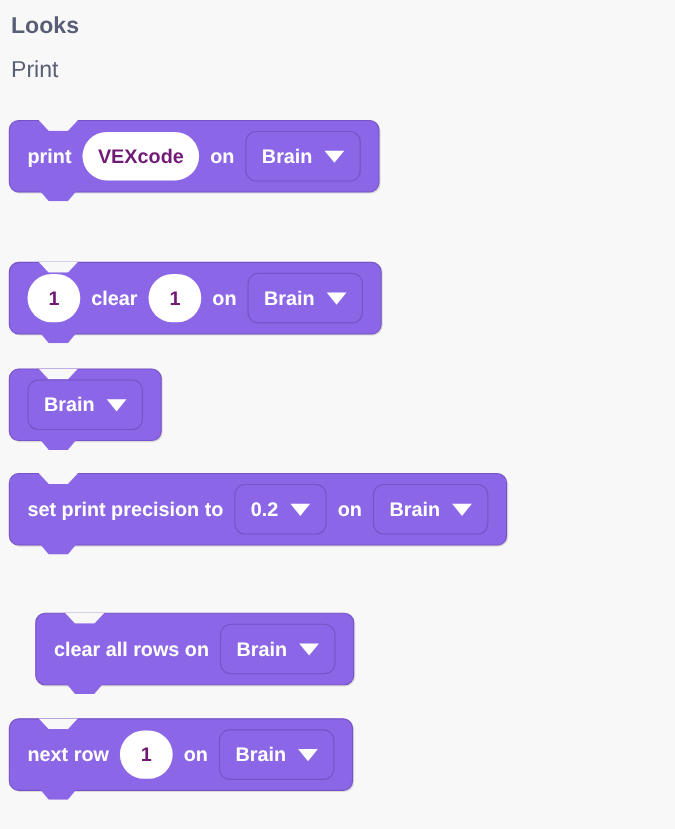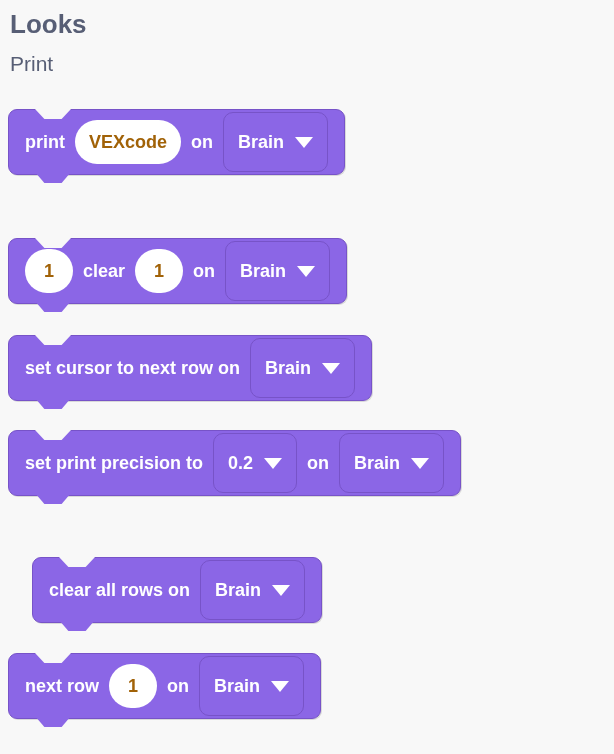--- a/index.html
+++ b/index.html
@@ -5,21 +5,21 @@
   html, body { margin: 0; padding: 0; }
   body {
     width: 614px; height: 754px;
     background: #f8f8f8;
     font-family: "Liberation Sans", "DejaVu Sans", sans-serif;
     overflow: hidden;
   }
   .palette { padding: 10px 8px 0 8px; }
 
   .cat-title {
-    font-size: 26px; font-weight: bold; color: #575e75;
+    font-size: 21px; font-weight: bold; color: #575e75;
     margin: 2px 0 16px 2px; line-height: 24px;
   }
   .sec-title {
     font-size: 21px; font-weight: normal; color: #575e75;
     margin: 0 0 0 2px; line-height: 24px;
   }
 
   
   .block {
     position: relative;
@@ -72,33 +72,33 @@
   .pill-input {
     display: inline-flex;
     align-items: center;
     justify-content: center;
     box-sizing: border-box;
     min-width: 48px;
     height: 44px;
     padding: 0 14px;
     background: #ffffff;
     border-radius: 22px;
-    color: #a16207;
+    color: #701a75;
     font-size: 18px;
     font-weight: bold;
     cursor: text;
   }
 
   
   .dropdown {
     display: inline-flex;
     align-items: center;
     gap: 11px;
     box-sizing: border-box;
-    height: 60px;
+    height: 46px;
     padding: 0 14px;
     background: transparent;
     border: 1px solid #7753c8;
     border-radius: 10px;
     color: #ffffff;
     font-size: 18px;
     font-weight: bold;
     cursor: pointer;
   }
   .caret {
@@ -137,21 +137,20 @@
       <span class="b-label">on</span>
       <span class="dropdown">
         <span>Brain</span>
         <span class="caret"></span>
       </span>
     </div>
   </div>
 
   <div class="block-row mb-b3">
     <div class="block">
-      <span class="b-label">set cursor to next row on</span>
       <span class="dropdown">
         <span>Brain</span>
         <span class="caret"></span>
       </span>
     </div>
   </div>
 
   <div class="block-row mb-b4">
     <div class="block">
       <span class="b-label">set print precision to</span>

